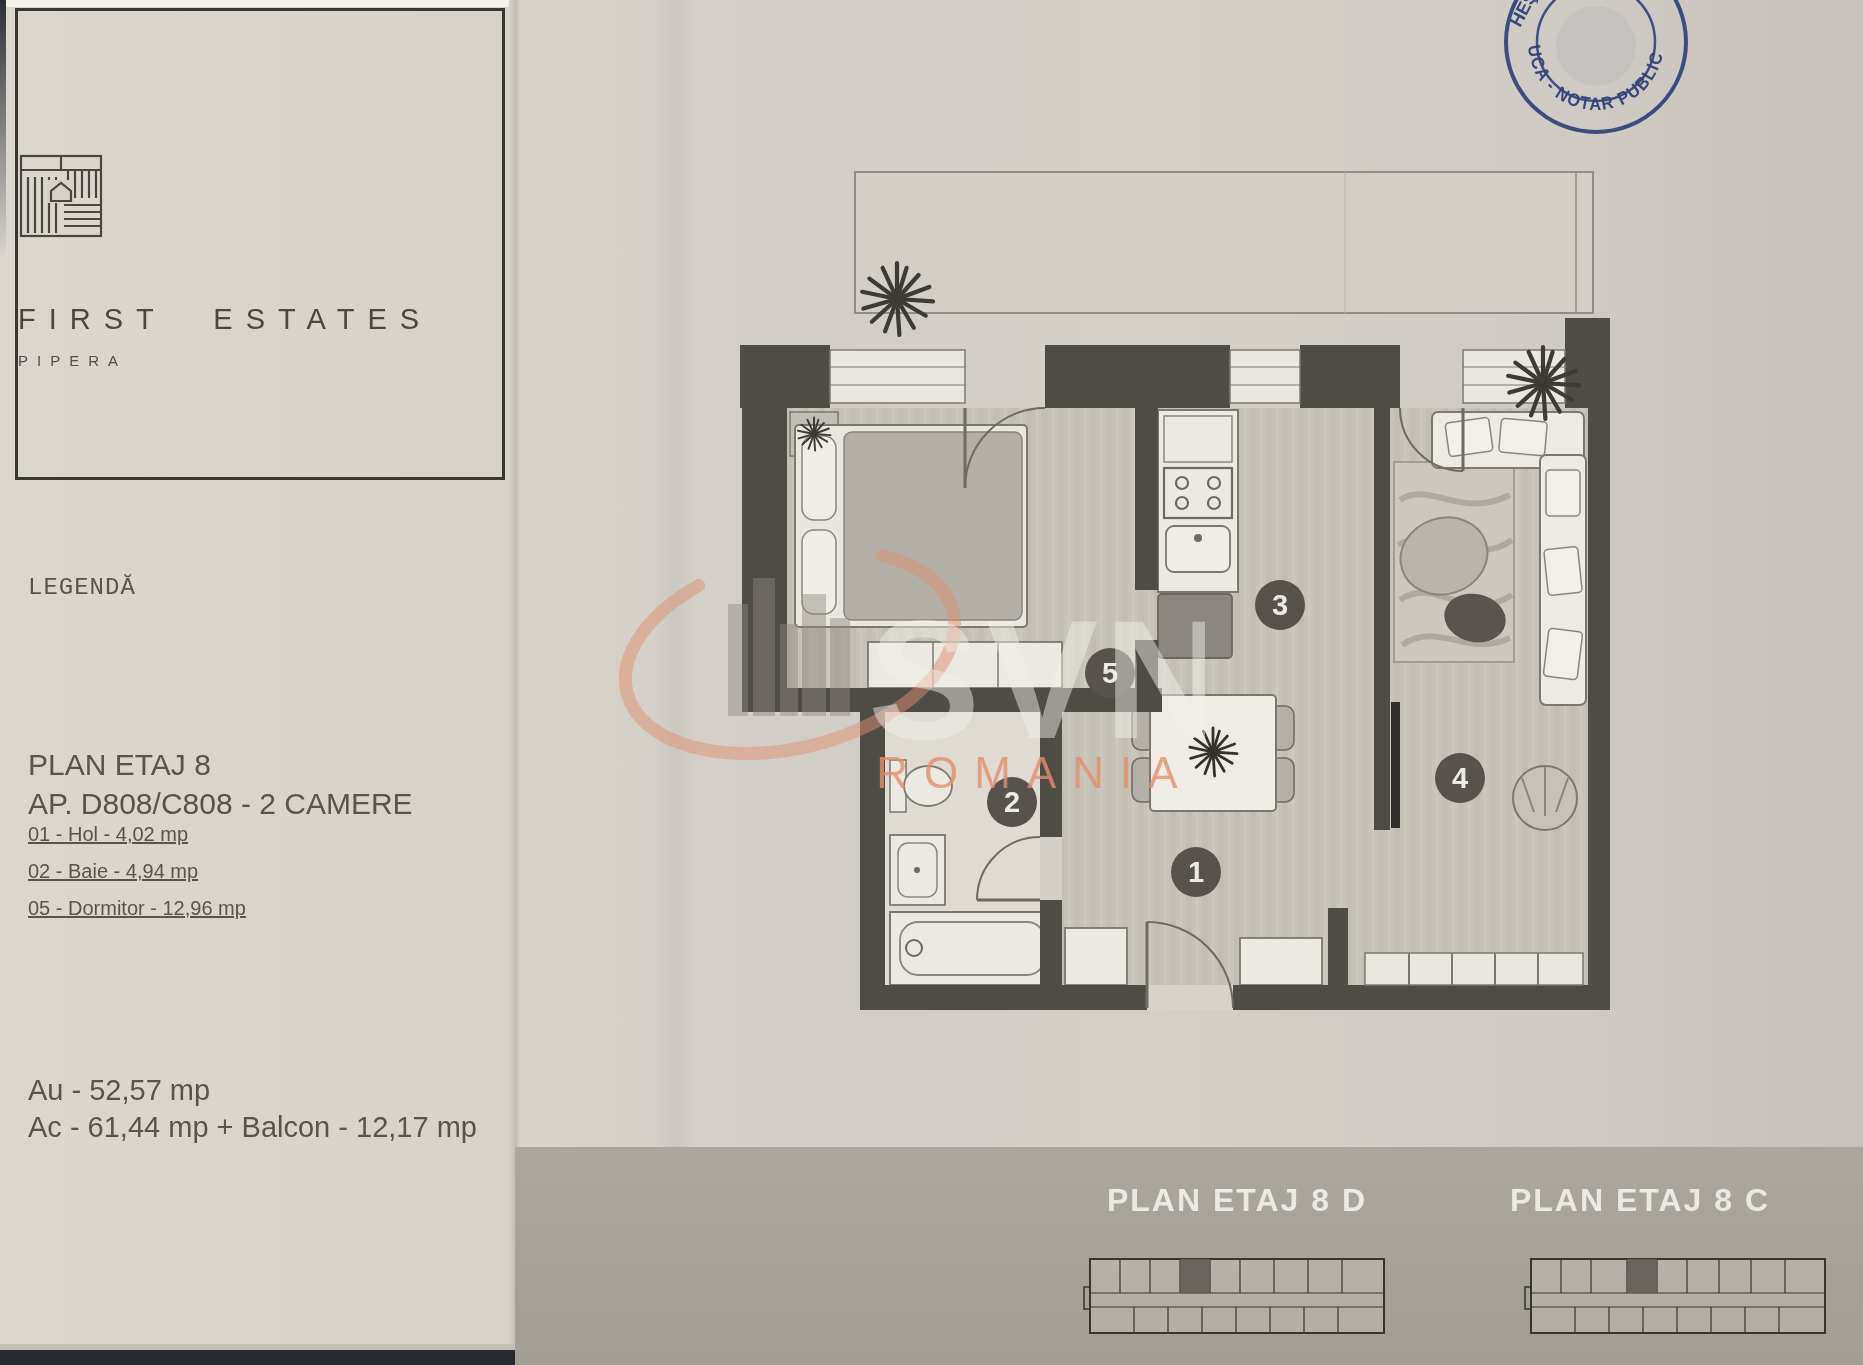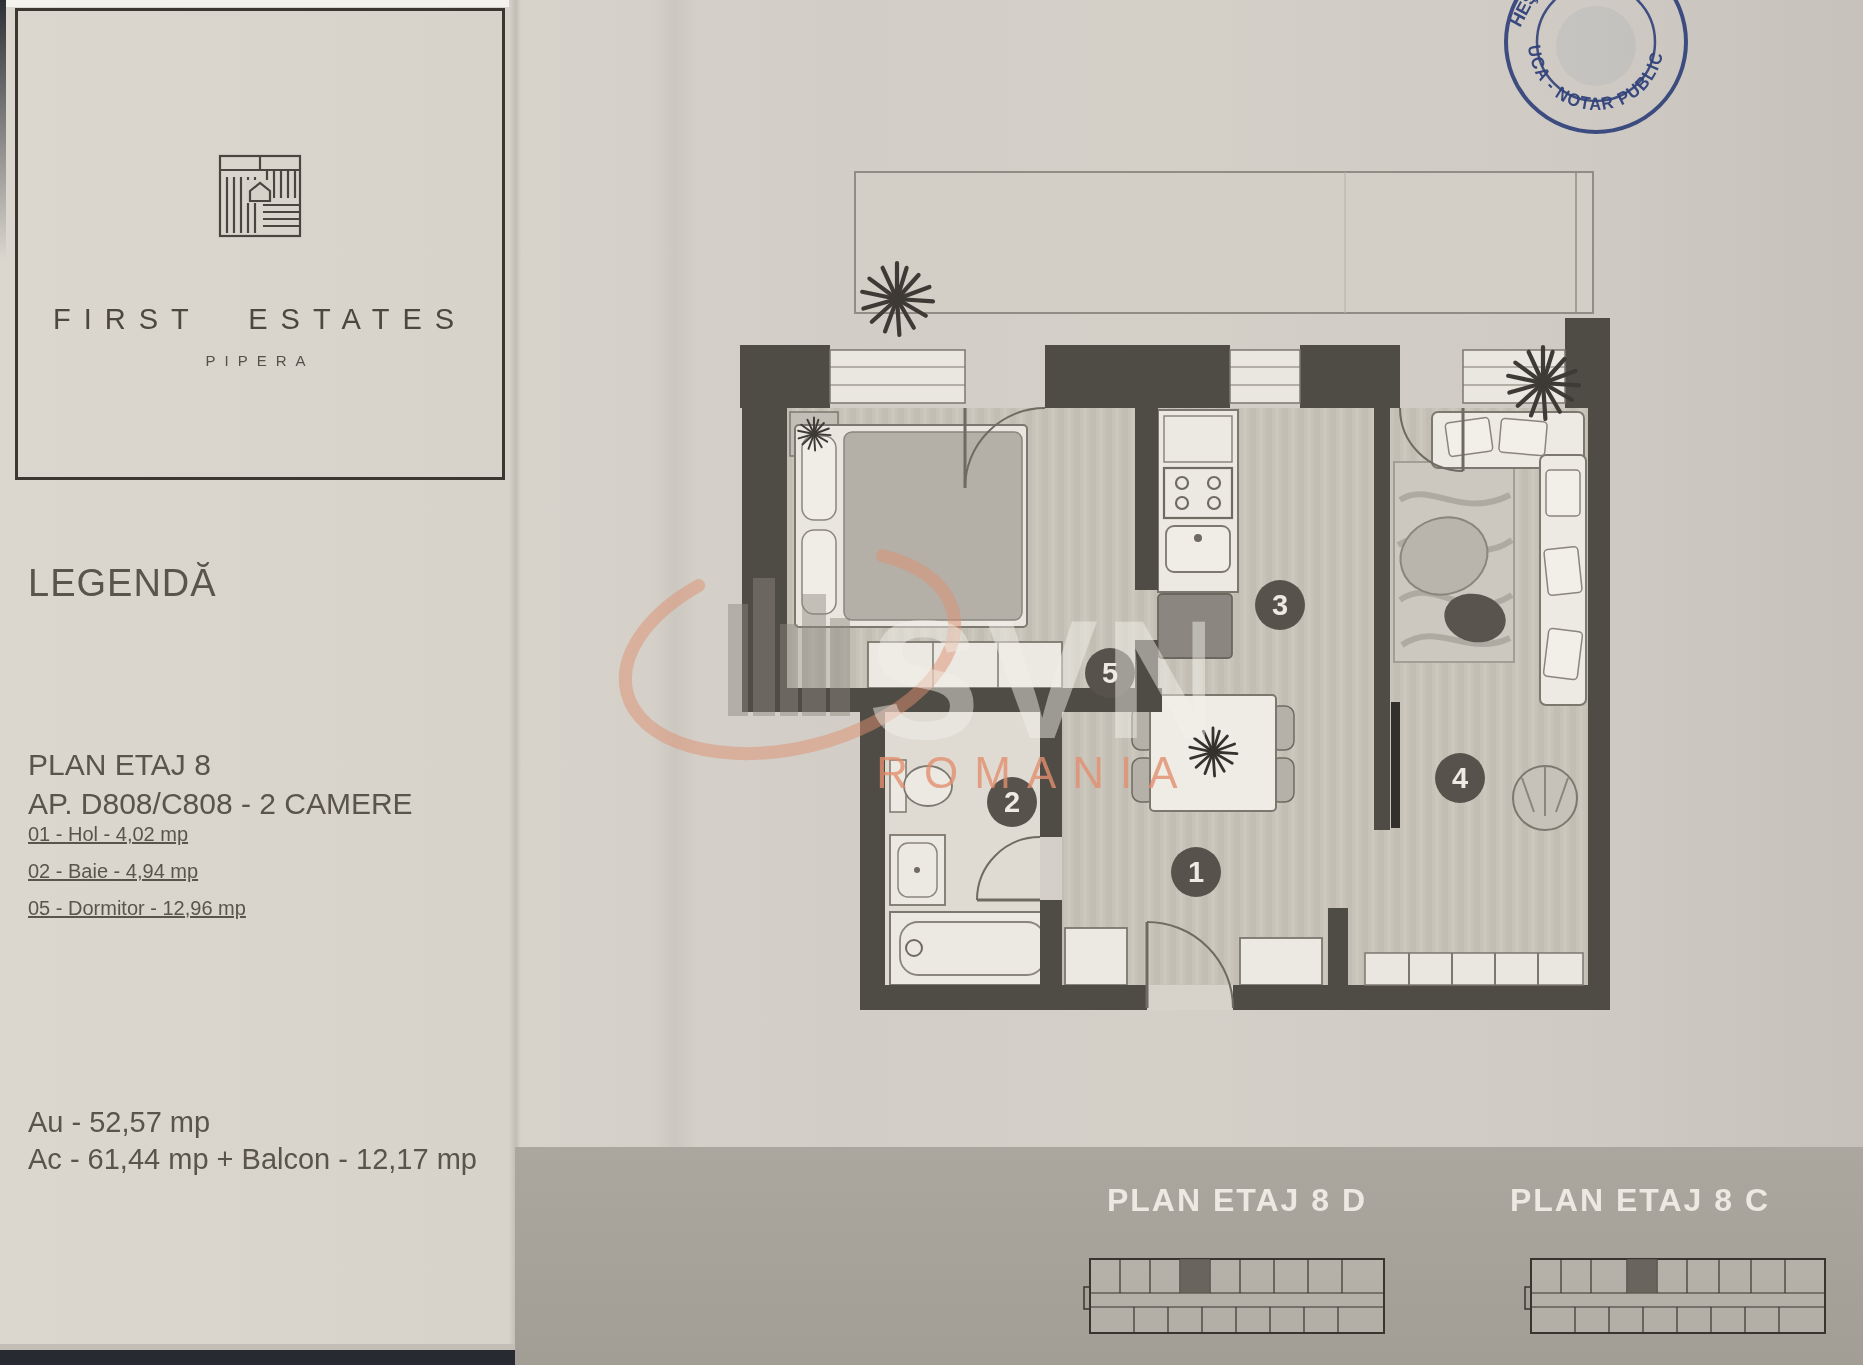--- a/index.html
+++ b/index.html
@@ -11,32 +11,32 @@
   .fold{position:absolute;top:0;bottom:0;left:509px;width:12px;
     background:linear-gradient(90deg,rgba(80,74,64,0) 0%,rgba(80,74,64,.16) 55%,rgba(80,74,64,0) 100%);}
   .sliver-top{position:absolute;left:0;top:0;width:509px;height:7px;background:#f4f2ed;}
   .sliver-left{position:absolute;left:0;top:0;width:6px;height:260px;
     background:linear-gradient(#2c2f35,rgba(44,47,53,0));}
   .edge-bottom-light{position:absolute;left:0;top:1344px;width:516px;height:6px;background:#c3bfb7;}
   .edge-bottom-dark{position:absolute;left:0;top:1350px;width:516px;height:15px;background:#272b31;}
 
   
   .logo-box{position:absolute;left:15px;top:8px;width:490px;height:472px;
-    border:3px solid #3b3731;box-sizing:border-box;display:flex;flex-direction:column;align-items:center;}
+    border:3px solid #3b3731;box-sizing:border-box;display:flex;flex-direction:column;align-items:flex-start;}
   .logo-mark{margin-top:142px;}
   .brand-name{margin-top:64px;font-size:29px;letter-spacing:13px;word-spacing:26px;
     color:#4c473f;font-weight:500;white-space:nowrap;}
   .brand-sub{margin-top:16px;font-size:15px;letter-spacing:9px;color:#55504a;font-weight:500;}
 
   
   .txt{position:absolute;color:#59544c;}
-  .legend-title{left:28px;top:562px;font-size:38px;letter-spacing:1px;}
+  .legend-title{left:28px;top:574px;font-size:24px;letter-spacing:1px;font-family:Liberation Mono, monospace;}
   .plan-info{left:28px;top:704px;font-size:30px;line-height:39px;margin-top:41px;}
   .rooms{left:28px;top:816px;font-size:20px;line-height:37px;text-decoration:underline;}
-  .areas{left:28px;top:1072px;font-size:29px;line-height:37px;margin-top:32px;}
+  .areas{left:28px;top:1072px;font-size:29px;line-height:37px;}
 
   
   .plan-svg{position:absolute;left:700px;top:150px;width:1020px;height:880px;}
   .wm-svg{position:absolute;left:585px;top:455px;width:620px;height:360px;pointer-events:none;}
   .stamp-svg{position:absolute;left:1496px;top:0;width:200px;height:140px;}
 
   
   .band{position:absolute;left:515px;top:1147px;width:1348px;height:218px;
     background:linear-gradient(#aba69e,#a29d95);}
   .mini-label{position:absolute;width:310px;text-align:center;color:#ece9e2;

